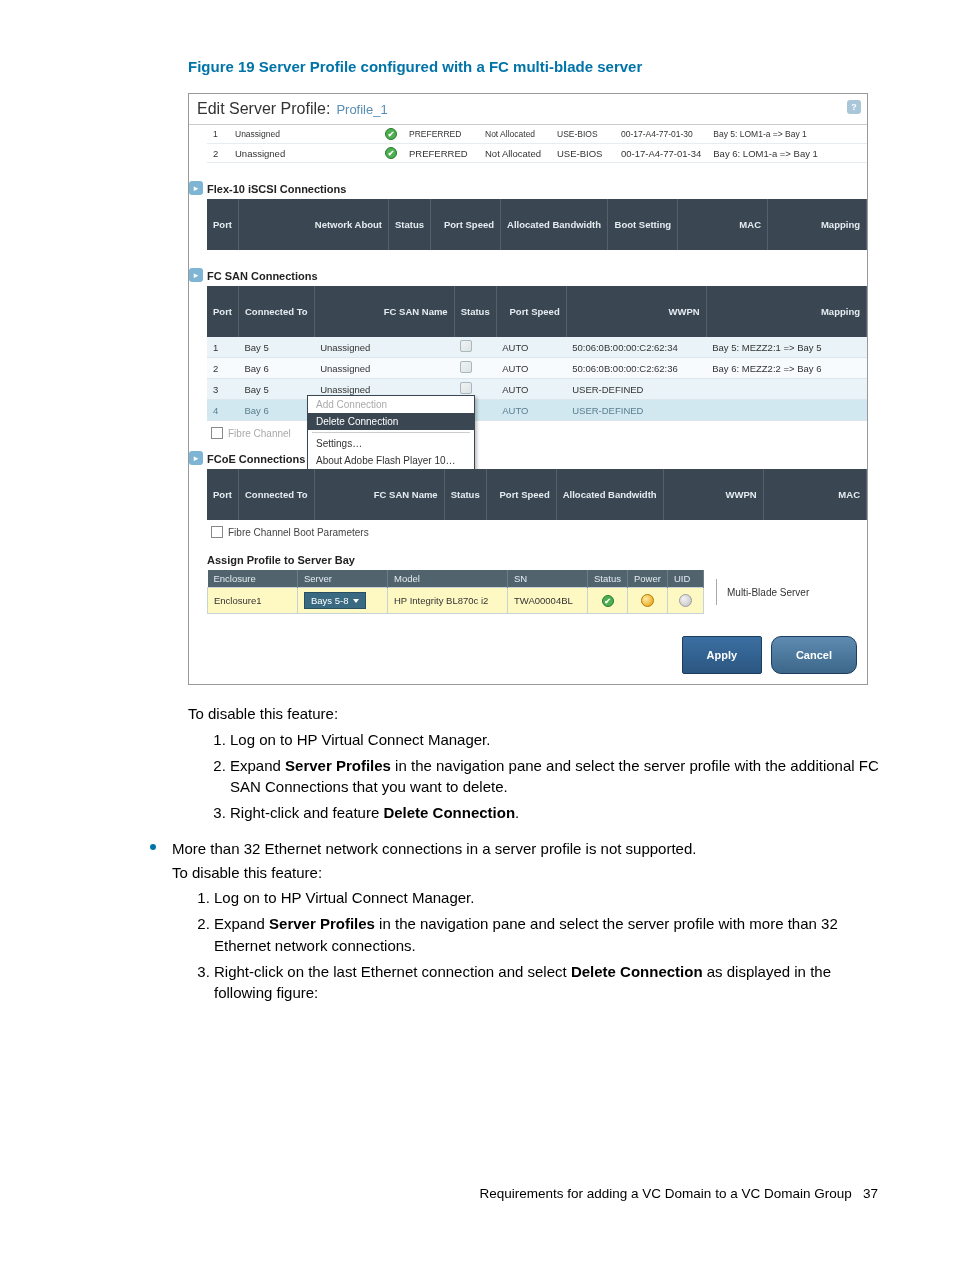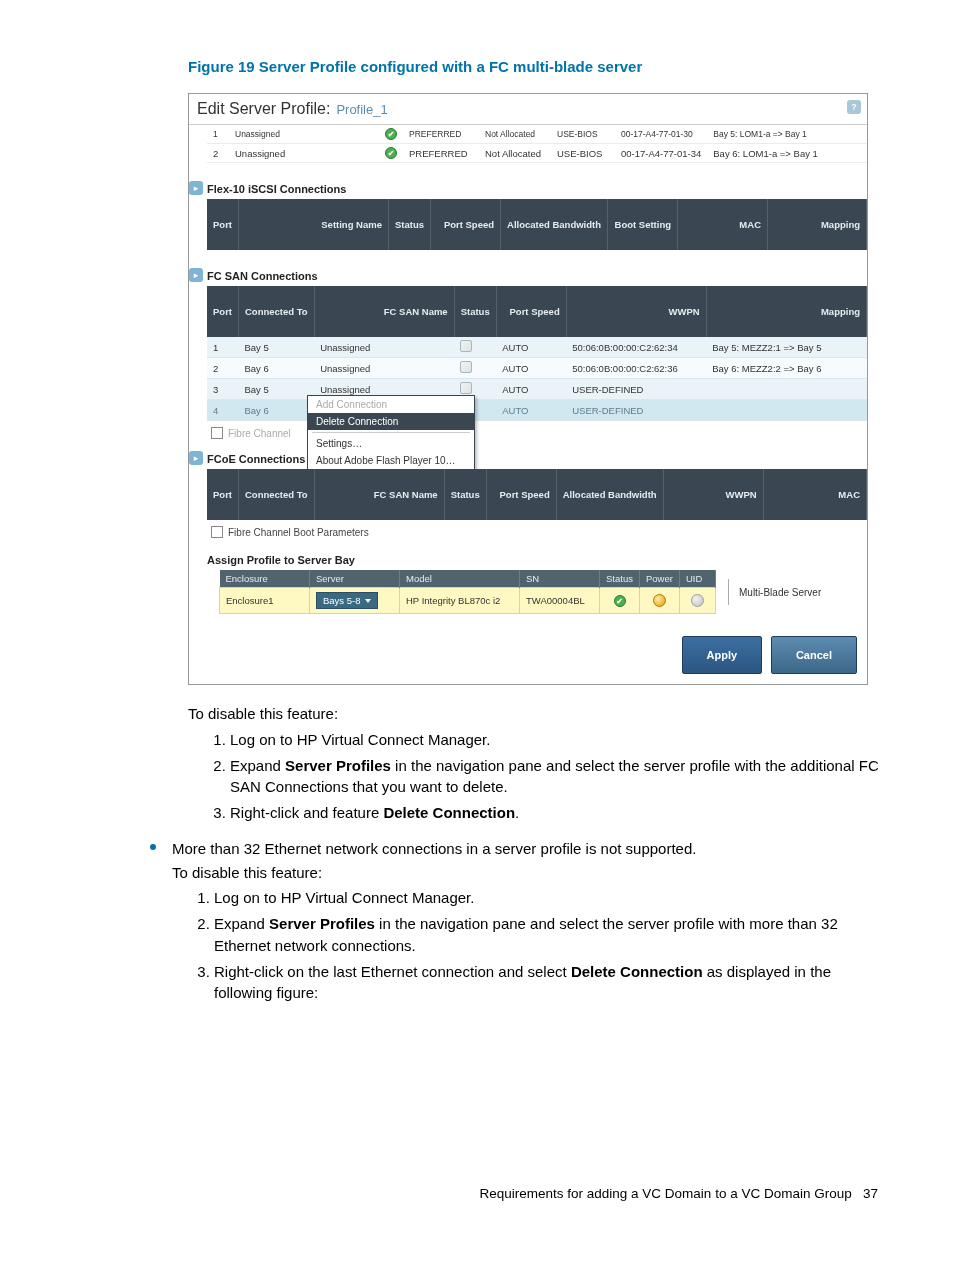--- a/index.html
+++ b/index.html
@@ -194,21 +194,21 @@
     padding: 12px 24px;
     color: #fff;
     font-weight: bold;
     font-size: 11px;
     border: 1px solid #1d3d60;
     border-radius: 2px;
     margin-left: 6px;
     cursor: pointer;
     background: linear-gradient(#3b6fa1,#2b5681);
   }
-  .btn.alt { background: linear-gradient(#5e8bb1,#3c6789); }
+  .btn.alt { background: linear-gradient(#5e8bb1,#3c6789); border-radius: 10px; }
   
   .body-text {
     font-size: 15px;
     line-height: 1.45;
     color: #000;
     margin-top: 18px;
     width: 700px;
   }
   .body-text p { margin: 2px 0; }
   .body-text ol {
@@ -276,21 +276,21 @@
       </tbody>
         </table>
 
       <div style="position:relative; margin-top:14px;">
         <span class="section-icon" style="top:4px; left:-18px;">▸</span>
         <div class="section-title">Flex-10 iSCSI Connections</div>
         <table class="dark-header-table">
           <tbody>
               <tr>
             <th style="width:30px">Port</th>
-            <th style="width:150px">Setting Name</th>
+            <th style="width:150px">Network About</th>
             <th style="width:40px">Status</th>
             <th style="width:70px">Port Speed</th>
             <th style="width:90px">Allocated Bandwidth</th>
             <th style="width:70px">Boot Setting</th>
             <th style="width:90px">MAC</th>
             <th>Mapping</th>
           </tr>
         </tbody>
           </table>
       </div>
@@ -380,21 +380,21 @@
           </table>
         <div class="chk-row">
           <span class="chk"></span>
           <span>Fibre Channel Boot Parameters</span>
         </div>
       </div>
 
       <div class="assign-area">
         <div class="section-title">Assign Profile to Server Bay</div>
         <div style="display:flex; align-items:center; gap:6px;">
-          <table class="assign-table" style="width:auto;margin-left:12px;">
+          <table class="assign-table" style="width:auto;">
             <tbody>
                 <tr>
               <th style="width:90px">Enclosure</th>
               <th style="width:90px">Server</th>
               <th style="width:120px">Model</th>
               <th style="width:80px">SN</th>
               <th style="width:40px">Status</th>
               <th style="width:40px">Power</th>
               <th style="width:36px">UID</th>
             </tr>

